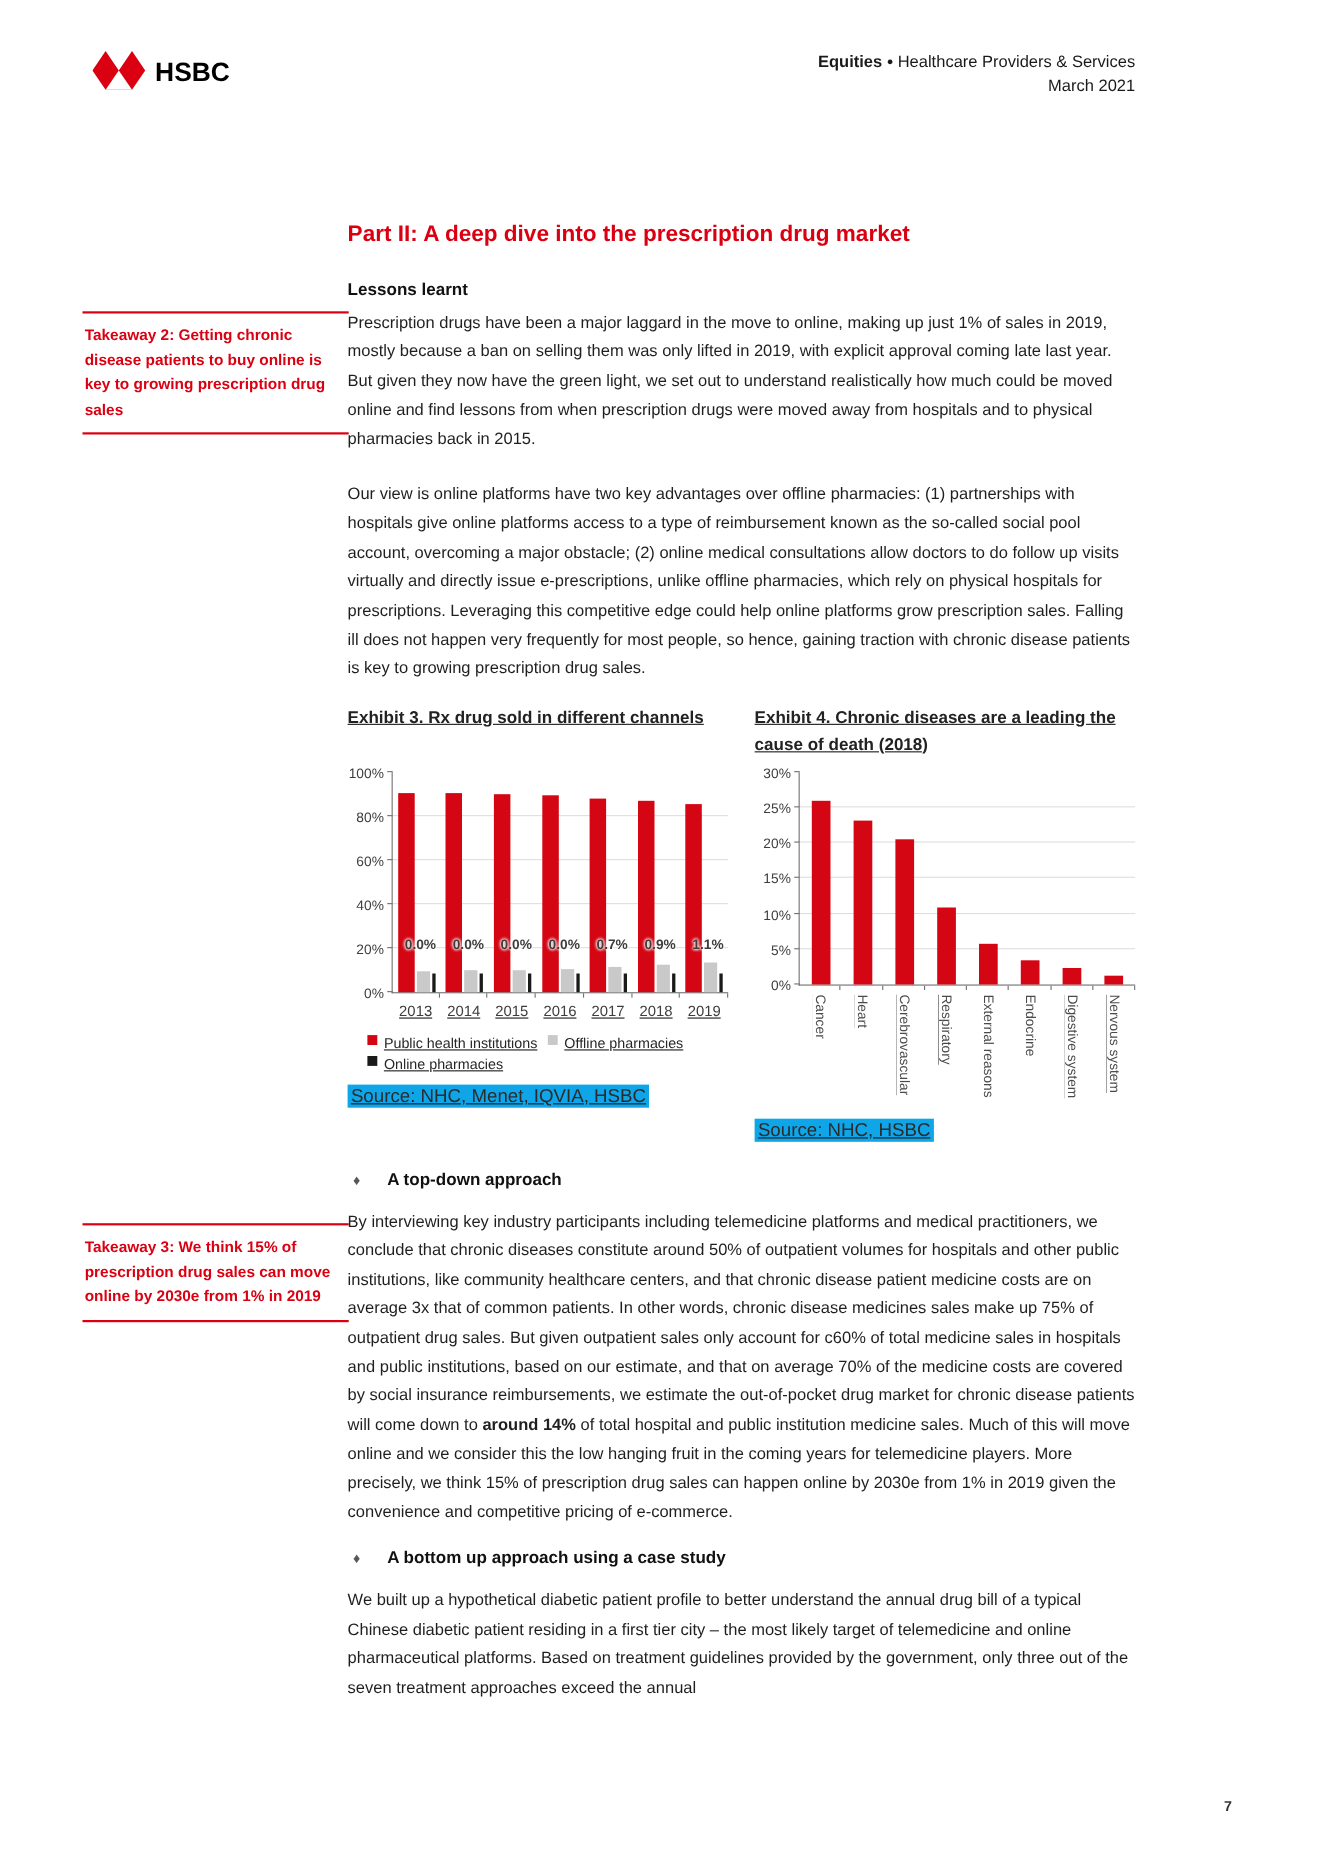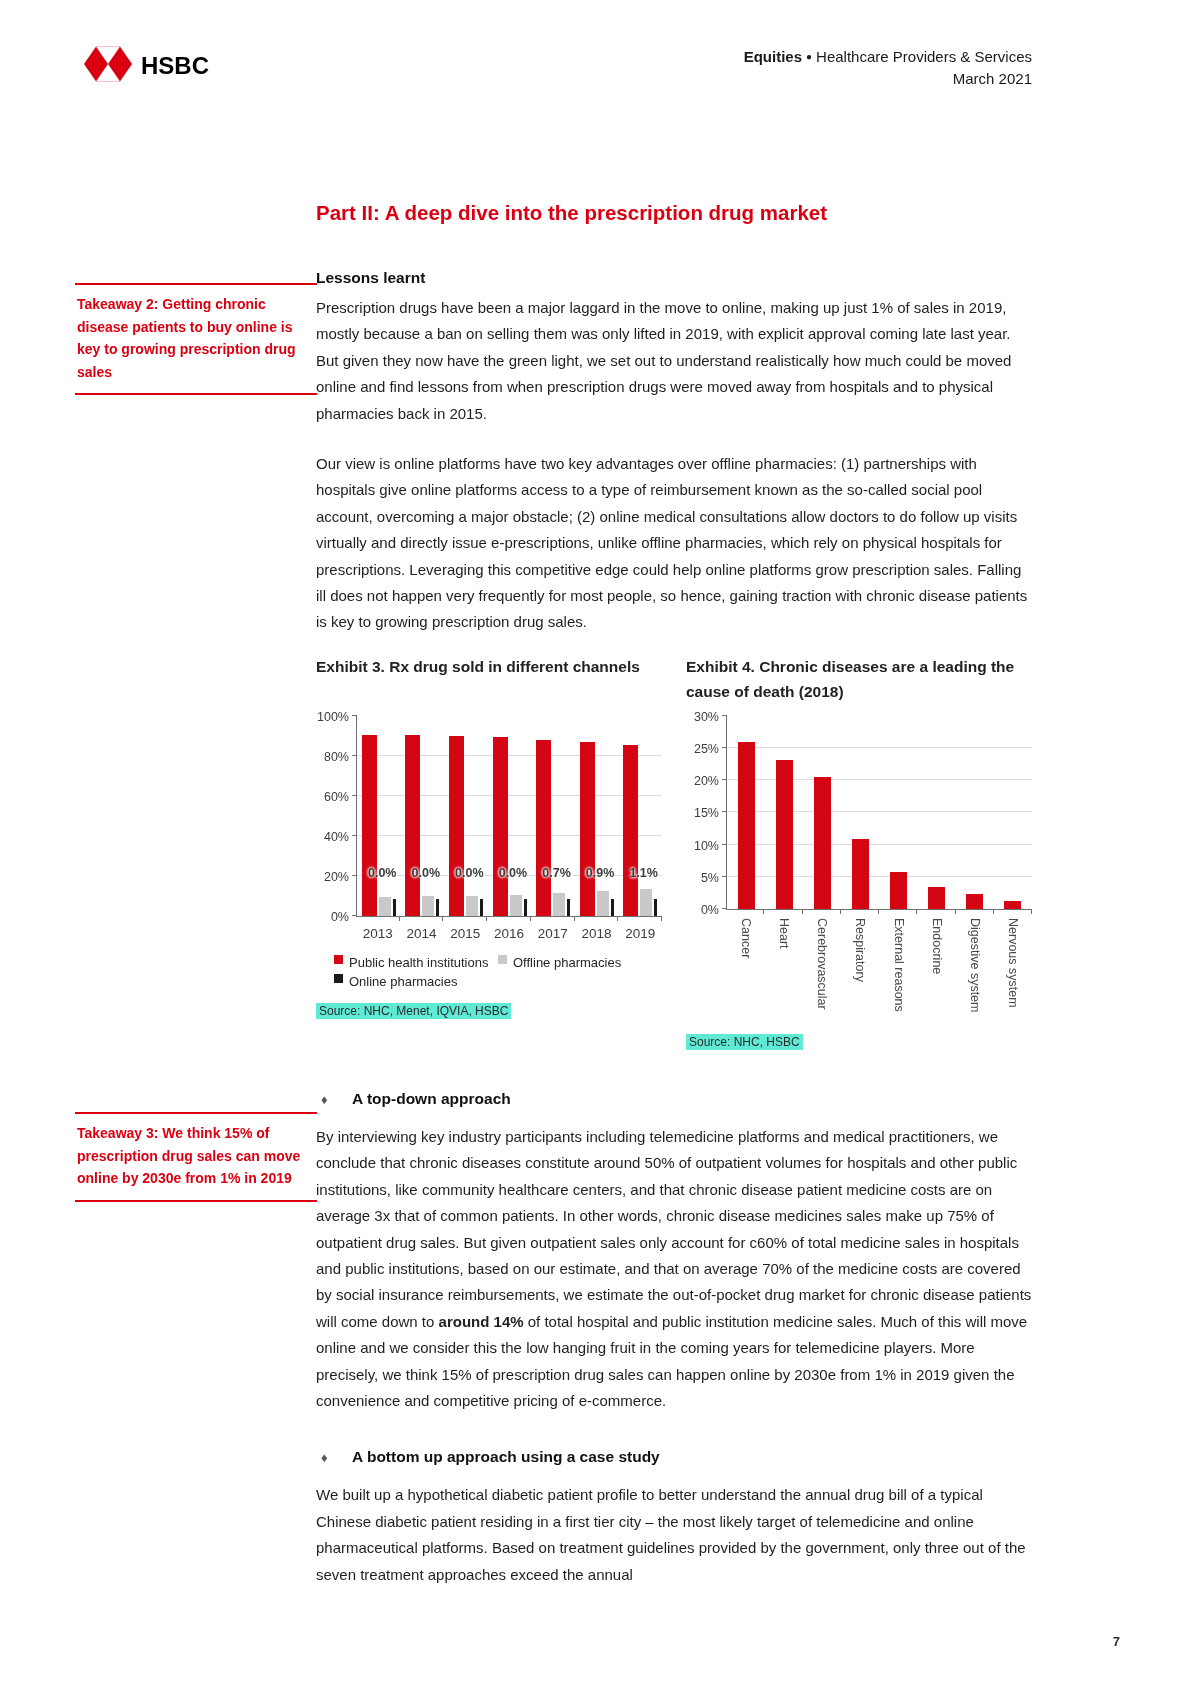--- a/index.html
+++ b/index.html
@@ -18,27 +18,27 @@
   .page-title{position:absolute;left:316px;top:201px;width:740px;
               font-size:20.5px;font-weight:bold;color:#db0011;}
   .takeaway{position:absolute;left:75px;width:238px;border-top:2px solid #db0011;
             border-bottom:2px solid #db0011;padding:8px 2px 10px 2px;color:#db0011;
             font-weight:bold;font-size:14px;line-height:22.5px;}
   #tk2{top:283px;}
   #tk3{top:1112px;}
 
   
   .main{position:absolute;left:316px;top:255px;width:716px;}
-  .h-section{font-size:15.5px;font-weight:bold;color:#111;margin-top:14px;}
+  .h-section{font-size:15.5px;font-weight:bold;color:#111;}
   .para{font-size:15px;line-height:26.4px;color:#1f1f1f;}
   .mt8{margin-top:8px;}.mt16{margin-top:16px;}.mt20{margin-top:20px;}.mt24{margin-top:24px;}.mt26{margin-top:26px;}
 
   
   .exhibits{display:flex;gap:24px;margin-top:18px;}
-  .exhibit{width:346px;}
+  .exhibit{width:346px;text-decoration:underline;}
   .ex-title{font-size:15.5px;font-weight:bold;line-height:25px;color:#222;min-height:50px;}
   .chart{margin-top:12px;}
   .plotrow{display:flex;}
   .ylabels{width:40px;position:relative;flex:none;}
   .plot{flex:1;position:relative;border-left:1px solid #707070;border-bottom:1px solid #707070;}
   #c3plot,#c3ylab{height:200px;}
   #c4plot,#c4ylab{height:193px;}
   .grid{position:absolute;left:0;right:0;height:1px;background:#dedede;}
   .ytick{position:absolute;left:-5px;width:5px;height:1px;background:#707070;}
   .ylab{position:absolute;right:7px;font-size:12.5px;color:#3d3d3d;white-space:nowrap;}
@@ -54,21 +54,21 @@
   .xlabels div{flex:1;text-align:center;font-size:13.5px;color:#3d3d3d;}
   .vxlabels{display:flex;margin-left:40px;padding-top:4px;}
   .vxlabels div{flex:1;display:flex;justify-content:center;}
   .vxlabels span{writing-mode:vertical-rl;font-size:12.5px;color:#4a4a4a;
                  height:102px;line-height:13px;overflow:hidden;}
   .legend{margin-top:14px;margin-left:18px;font-size:13px;color:#262626;}
   .lrow{display:flex;margin-top:4px;}
   .litem{display:flex;width:192px;}
   .lsq{width:9px;height:9px;margin-right:6px;flex:none;}
   .source{margin-top:12px;}
-  .source span{font-size:12px;color:#2b2b2b;background:#5eead4;padding:1px 3px;}
+  .source span{font-size:17px;color:#2b2b2b;background:#0ea5e9;padding:1px 3px;}
 
   
   .subhead{display:flex;align-items:baseline;}
   .diamond{color:#57585a;font-size:13px;width:31px;padding-left:5px;flex:none;}
   .subhead .h-section{flex:1;}
   .bold{font-weight:bold;}
 
   .page-num{position:absolute;top:1634px;right:80px;font-size:13px;font-weight:bold;color:#333;}
 </style>
 </head>

